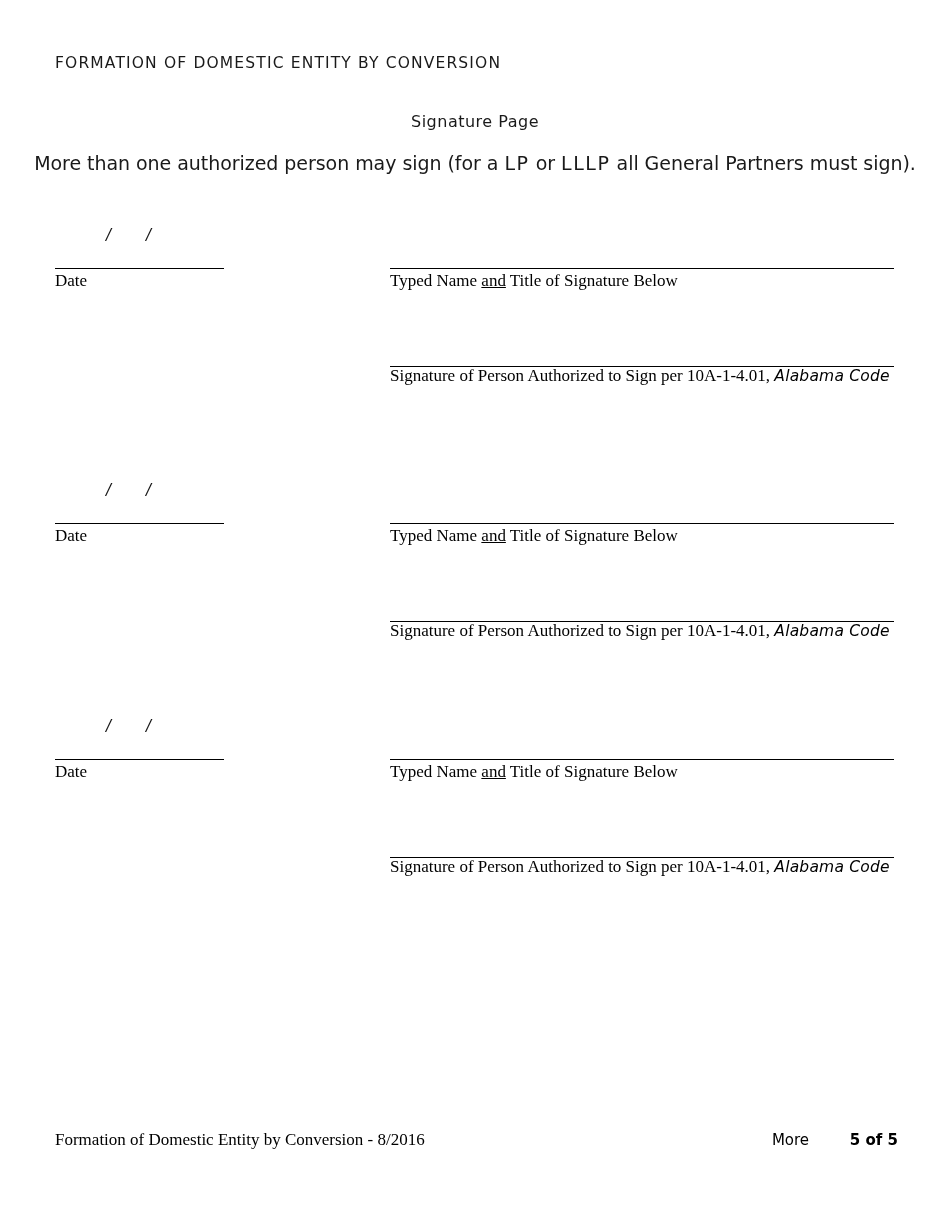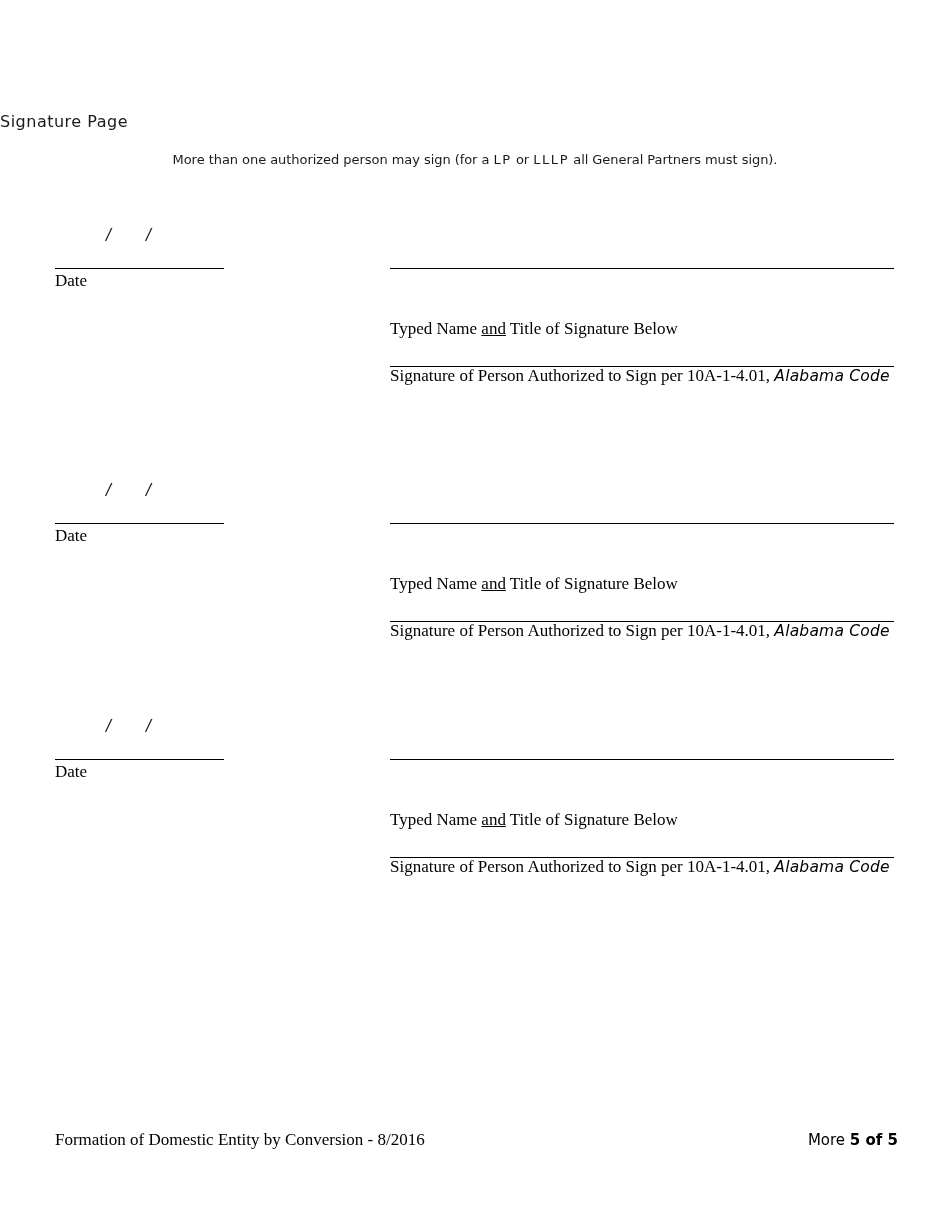--- a/index.html
+++ b/index.html
@@ -35,33 +35,34 @@
     color: #1a1a1a;
     white-space: nowrap;
   }
 
   
   .sig-title {
     position: absolute;
     left: 0;
     top: 112px;
     width: 950px;
+    text-align: center;
     font-family: "DejaVu Sans", "Liberation Sans", sans-serif;
     font-size: 16px;
     letter-spacing: 0.5px;
     color: #1a1a1a;
   }
   .sig-subtitle {
     position: absolute;
     left: 0;
     top: 152px;
     width: 950px;
     text-align: center;
     font-family: "DejaVu Sans", "Liberation Sans", sans-serif;
-    font-size: 13px;
+    font-size: 19px;
     letter-spacing: -0.05px;
     color: #1a1a1a;
     white-space: nowrap;
   }
   .sp { letter-spacing: 1.6px; }
 
   
   .sig-block {
     position: absolute;
     left: 0;
@@ -122,21 +123,20 @@
   }
   .name-rule { top: 26px; }
   .name-caption {
     position: absolute;
     left: 0;
     top: 29px;
     font-family: "Liberation Serif", "DejaVu Serif", serif;
     font-size: 17px;
     color: #000000;
     white-space: nowrap;
-    margin-top: 48px;
   }
   .name-caption u {
     text-decoration: underline;
     text-underline-offset: 1px;
   }
 
   .signature-group {
     position: absolute;
     left: 390px;
     top: 98px;
@@ -173,27 +173,28 @@
     position: absolute;
     left: 600px;
     top: 1131px;
     width: 298px;
     text-align: right;
     font-family: "DejaVu Sans", "Liberation Sans", sans-serif;
     font-size: 15px;
     color: #000000;
     white-space: nowrap;
   }
-  .footer-right b { font-weight: 700; }
+  .footer-right b { font-weight: 700; margin-left: 36px; }
 </style>
 </head>
 <body>
 
 <div class="page">
 
+  <div class="doc-header">FORMATION OF DOMESTIC ENTITY BY CONVERSION</div>
 
   <div class="sig-title">Signature Page</div>
 
   <div class="sig-subtitle"><span>More than one authorized person may sign (for a </span><span class="sp">LP</span><span> or </span><span class="sp">LLLP</span><span> all General Partners must sign).</span></div>
 
   <div class="sig-block" style="top:242px;">
     <div class="date-group">
       <div class="date-slashes">
         <span class="s1">/</span>
         <span class="s2">/</span>

